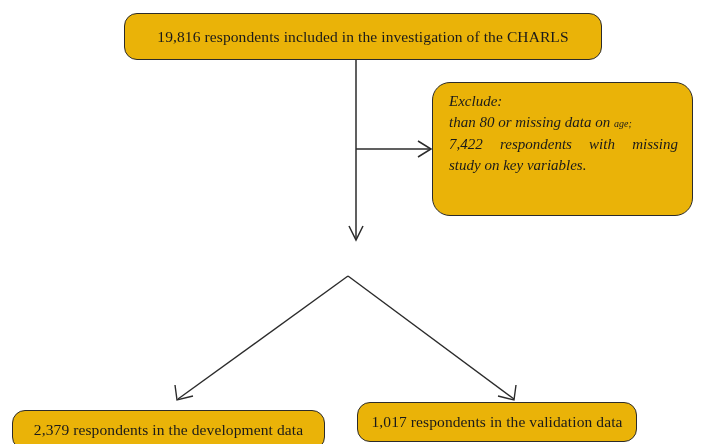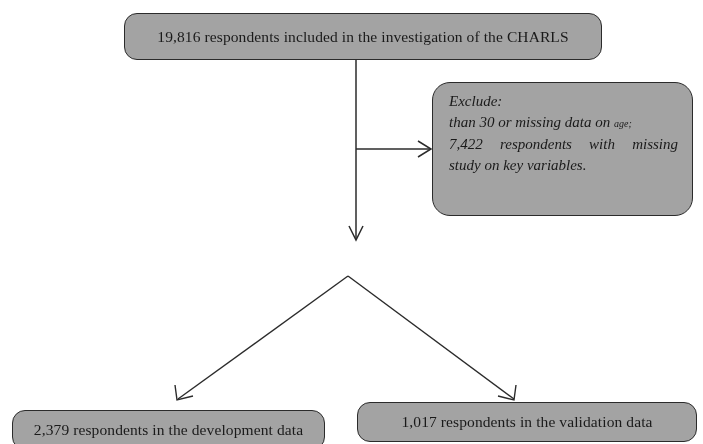--- a/index.html
+++ b/index.html
@@ -14,21 +14,21 @@
     background: #ffffff;
     font-family: "Liberation Serif", "DejaVu Serif", serif;
     color: #1a1a1a;
     overflow: hidden;
   }
   .node {
     position: absolute;
     box-sizing: border-box;
     border: 1.3px solid #2b2b2b;
     border-radius: 13px;
-    background: #a3a3a3;
+    background: #eab308;
     display: flex;
     align-items: center;
     justify-content: center;
   }
   .node .label {
     font-size: 15.5px;
     line-height: 1.15;
     letter-spacing: 0.1px;
     white-space: nowrap;
   }
@@ -67,21 +67,21 @@
   #node-study {
     left: 175px;  top: 241px;
     width: 347px; height: 35px;
   }
   #node-development {
     left: 12px;   top: 402px;
     width: 313px; height: 40px; margin-top: 8px;
   }
   #node-validation {
     left: 357px;  top: 402px;
-    width: 340px; height: 40px;
+    width: 280px; height: 40px;
   }
 
   
   #connectors {
     position: absolute;
     left: 0; top: 0;
     width: 703px;
     height: 444px;
     pointer-events: none;
   }
@@ -110,21 +110,21 @@
     <polyline points="498,396 514,400 516,385" stroke-width="1.4"></polyline>
   </svg>
 
   <div class="node" id="node-cohort">
     <span class="label">19,816 respondents included in the investigation of the CHARLS</span>
   </div>
 
   <div class="node" id="node-exclusion">
     <div class="excl-body">
       <div class="excl-line flush">Exclude:</div>
-      <div class="excl-line flush"><span>than 30 or missing data on </span><span class="small-word">age;</span></div>
+      <div class="excl-line flush"><span>than 80 or missing data on </span><span class="small-word">age;</span></div>
       <div class="excl-line">7,422 respondents with missing</div>
       <div class="excl-line flush">study on key variables.</div>
     </div>
   </div>
 
 
   <div class="node" id="node-development">
     <span class="label">2,379 respondents in the development data</span>
   </div>
 

